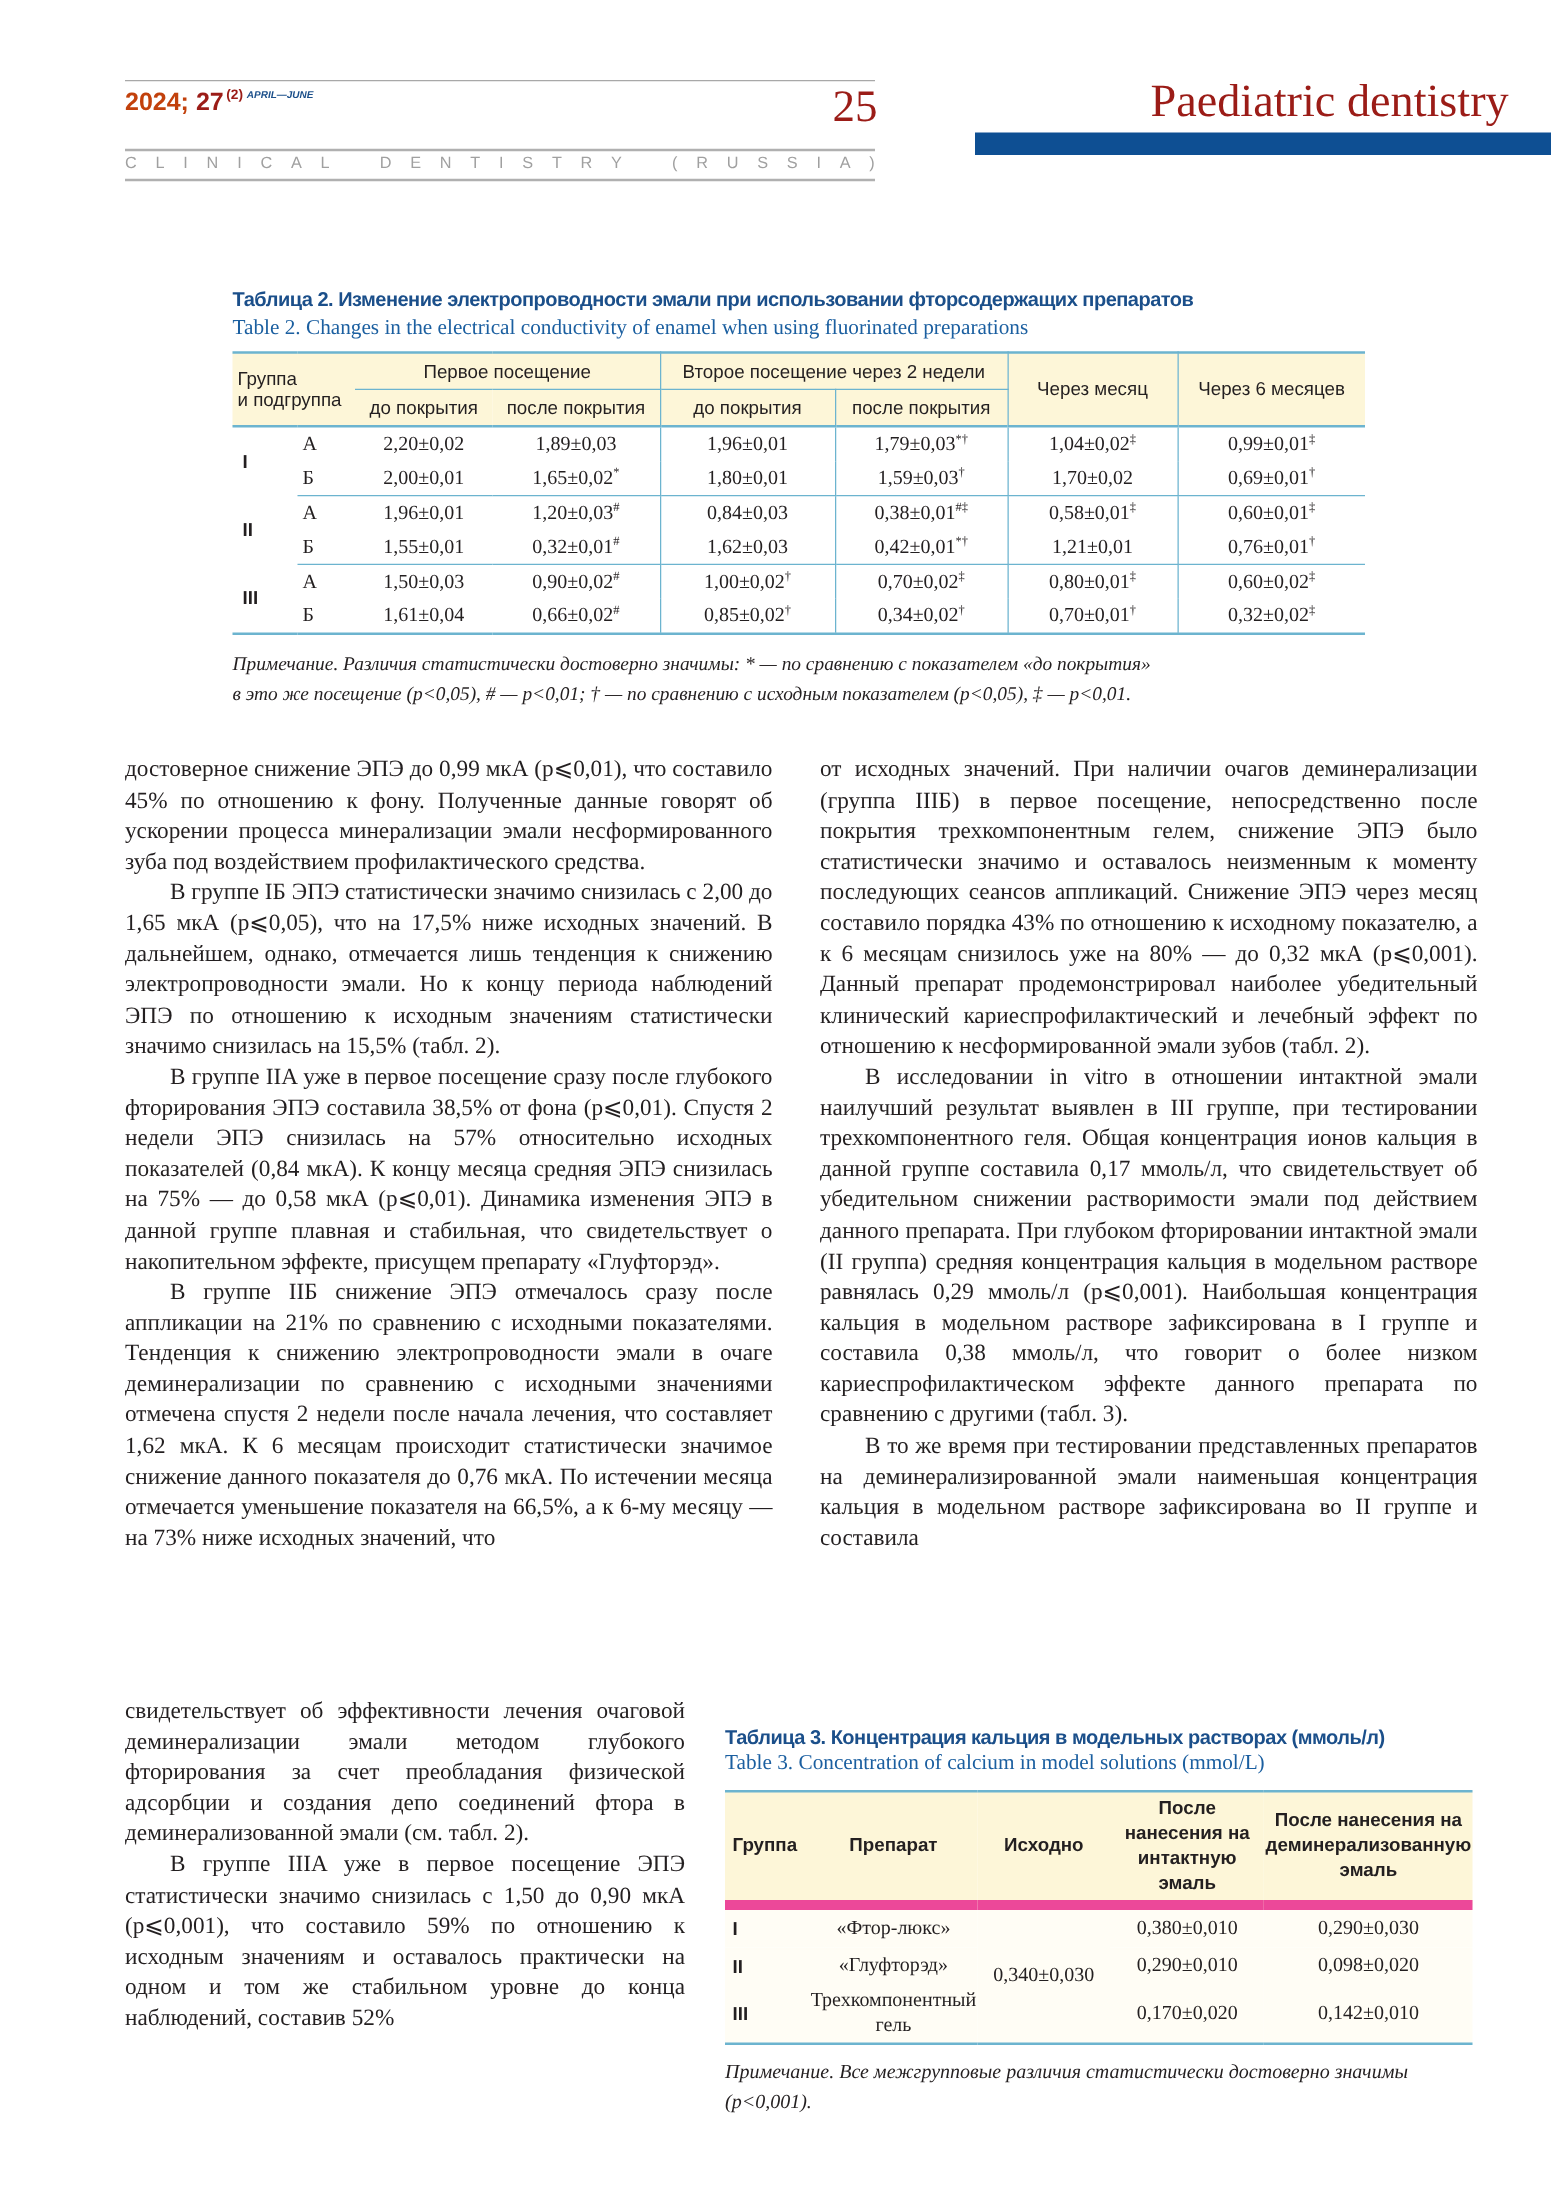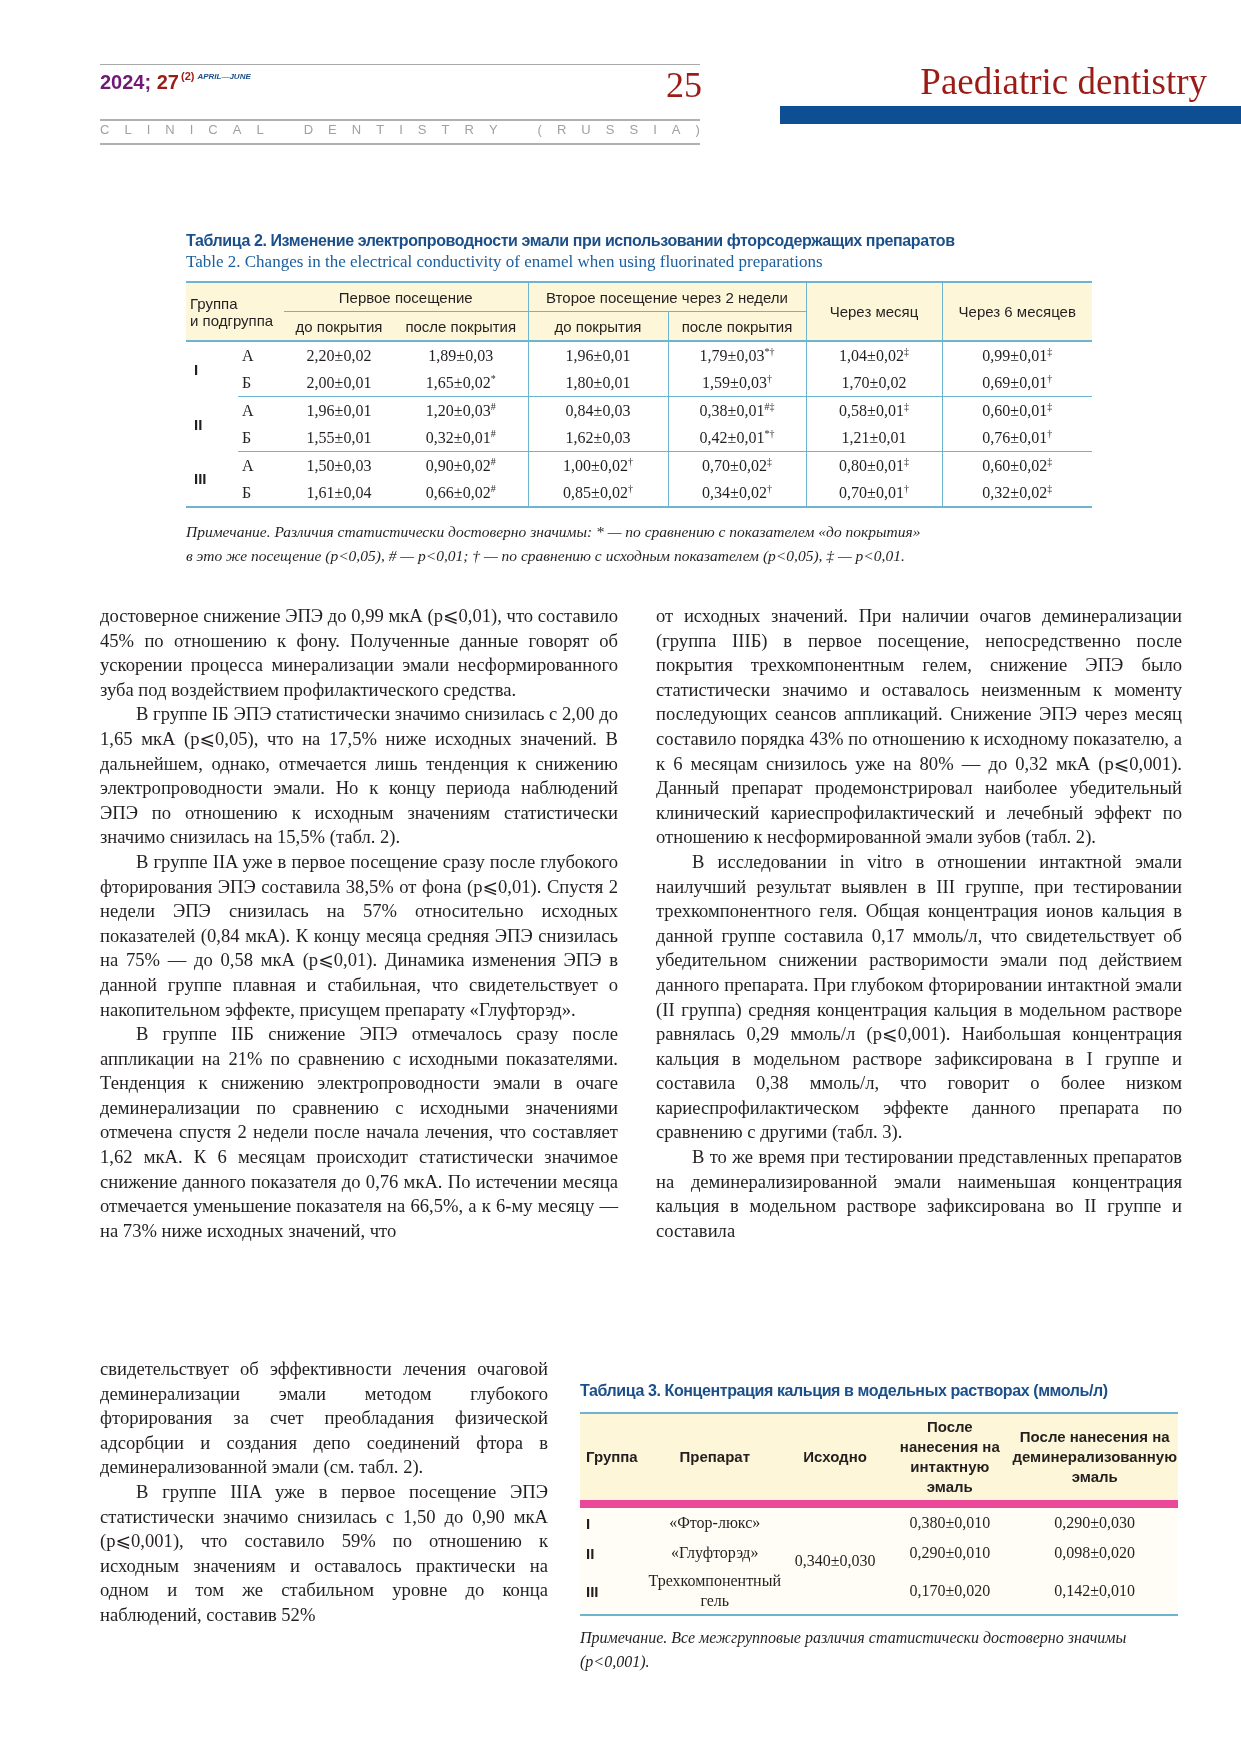--- a/index.html
+++ b/index.html
@@ -1,21 +1,21 @@
 <!DOCTYPE html>
 <html><head>
 <meta charset="utf-8">
 <style>
   html, body { margin: 0; padding: 0; background: #ffffff; }
   body { width: 1241px; height: 1754px; position: relative; overflow: hidden; color: #231f20; }
 
   
   .hdr-line-top { position: absolute; left: 100px; top: 64px; width: 600px; height: 1px; background: #a8a8a8; }
   .hdr-issue { position: absolute; left: 100px; top: 70px; font-family: "Liberation Sans", sans-serif; font-weight: bold; font-size: 20px; }
-  .hdr-issue .year { color: #701a75; }
+  .hdr-issue .year { color: #c2410c; }
   .hdr-issue .vol { color: #9b1c17; }
   .hdr-issue sup { font-size: 11px; color: #9b1c17; vertical-align: 9px; margin-left: 2px; }
   .hdr-issue .months { font-size: 8px; font-style: italic; color: #1b4f8a; vertical-align: 10px; margin-left: 3px; }
   .hdr-page { position: absolute; left: 640px; top: 64px; width: 62px; text-align: right; font-family: "Liberation Serif", serif; font-size: 36px; color: #9b1c17; }
   .hdr-line-mid { position: absolute; left: 100px; top: 119px; width: 600px; height: 2px; background: #b0b0b0; }
   .hdr-journal { position: absolute; left: 100px; top: 122px; width: 600px; font-family: "Liberation Sans", sans-serif; font-size: 13px; color: #a0a0a0; display: flex; justify-content: space-between; letter-spacing: 0; }
   .hdr-journal span { display: inline-block; }
   .hdr-line-bot { position: absolute; left: 100px; top: 143px; width: 600px; height: 2px; background: #b0b0b0; }
   .hdr-section { position: absolute; right: 34px; top: 60px; font-family: "Liberation Serif", serif; font-size: 37px; color: #9b1c17; }
   .hdr-bar { position: absolute; left: 780px; top: 106px; width: 461px; height: 18px; background: #0e4f93; }
@@ -208,20 +208,21 @@
     <p class="ind">В группе IIIA уже в первое посещение ЭПЭ статистически значимо снизилась с 1,50 до 0,90 мкА (p⩽0,001), что составило 59% по отношению к исходным значениям и оставалось практически на одном и том же стабильном уровне до конца наблюдений, составив 52%</p>
   </div>
 <div class="col" id="colR">
     <p>от исходных значений. При наличии очагов деминерализации (группа IIIБ) в первое посещение, непосредственно после покрытия трехкомпонентным гелем, снижение ЭПЭ было статистически значимо и оставалось неизменным к моменту последующих сеансов аппликаций. Снижение ЭПЭ через месяц составило порядка 43% по отношению к исходному показателю, а к 6 месяцам снизилось уже на 80% — до 0,32 мкА (p⩽0,001). Данный препарат продемонстрировал наиболее убедительный клинический кариеспрофилактический и лечебный эффект по отношению к несформированной эмали зубов (табл. 2).</p>
     <p class="ind">В исследовании in vitro в отношении интактной эмали наилучший результат выявлен в III группе, при тестировании трехкомпонентного геля. Общая концентрация ионов кальция в данной группе составила 0,17 ммоль/л, что свидетельствует об убедительном снижении растворимости эмали под действием данного препарата. При глубоком фторировании интактной эмали (II группа) средняя концентрация кальция в модельном растворе равнялась 0,29 ммоль/л (p⩽0,001). Наибольшая концентрация кальция в модельном растворе зафиксирована в I группе и составила 0,38 ммоль/л, что говорит о более низком кариеспрофилактическом эффекте данного препарата по сравнению с другими (табл. 3).</p>
     <p class="ind">В то же время при тестировании представленных препаратов на деминерализированной эмали наименьшая концентрация кальция в модельном растворе зафиксирована во II группе и составила</p>
   </div>
 
 <div id="t3">
   <div class="t-caption-ru">Таблица 3. Концентрация кальция в модельных растворах (ммоль/л)</div>
+  <div class="t-caption-en">Table 3. Concentration of calcium in model solutions (mmol/L)</div>
   <table class="data">
     <colgroup>
         <col style="width:72px">
         <col style="width:120px">
         <col style="width:118px">
         <col style="width:144px">
         <col style="width:144px">
       </colgroup>
     <thead>
       <tr>

